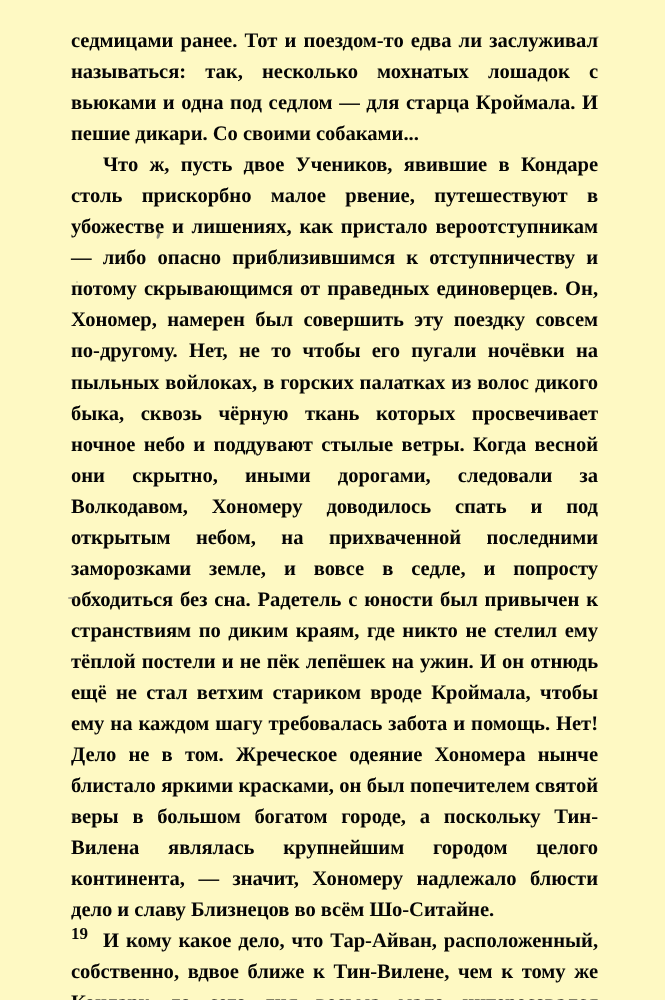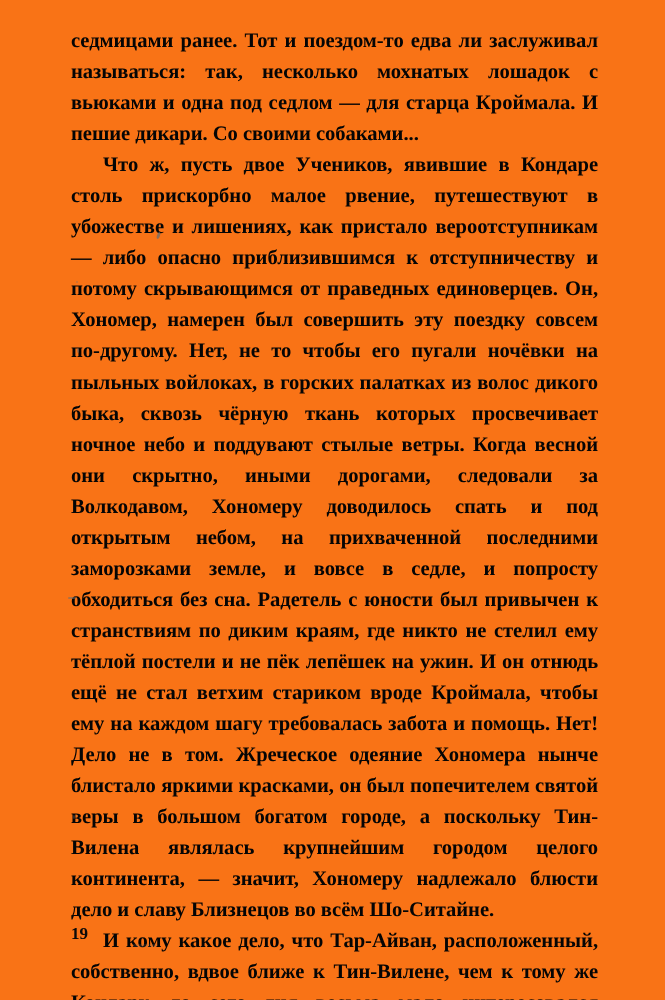--- a/index.html
+++ b/index.html
@@ -12,21 +12,21 @@
     height: 1000px;
     overflow: hidden;
     font-family: "Liberation Serif", "DejaVu Serif", serif;
     color: #000000;
   }
 
   .page {
     position: relative;
     width: 665px;
     height: 1000px;
-    background: #f97316;
+    background: #fef9c3;
     box-sizing: border-box;
   }
 
   .text-block {
     position: absolute;
     left: 71px;
     top: 26px;
     width: 527px;
   }
 

